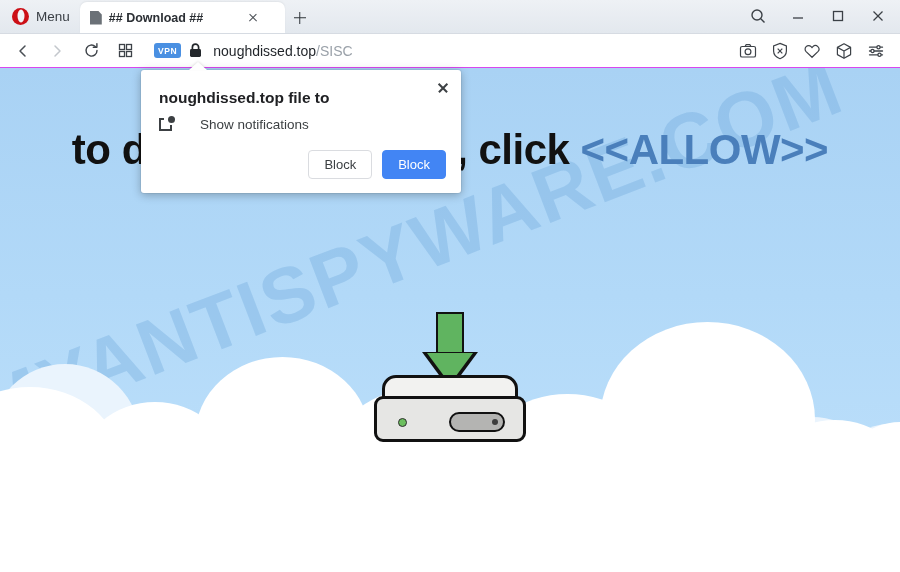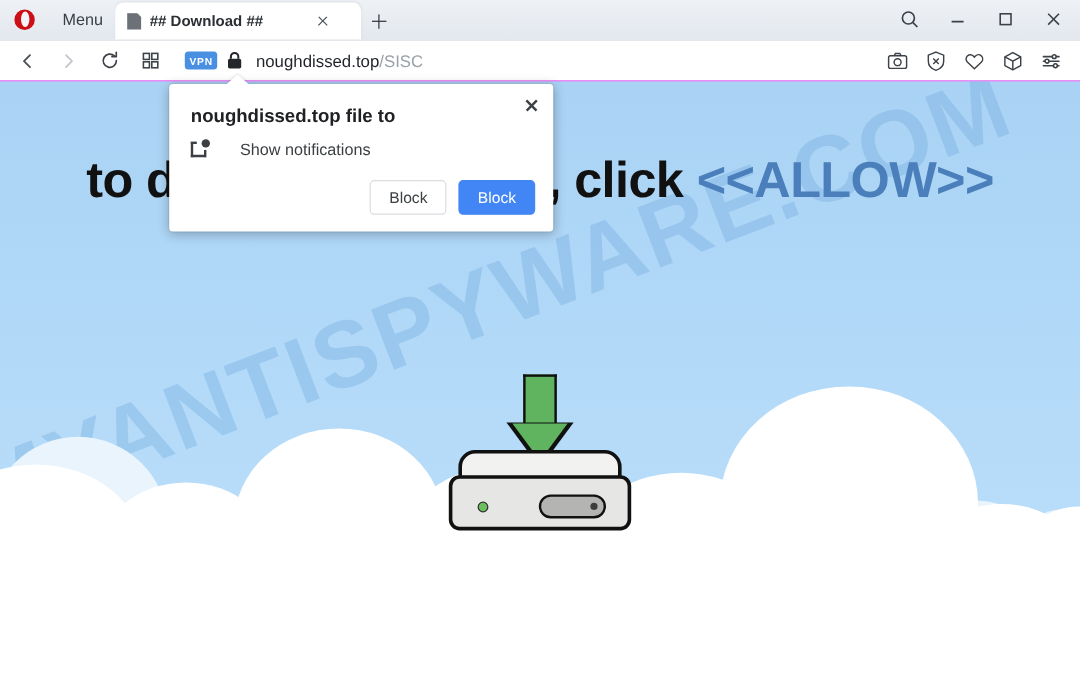--- a/index.html
+++ b/index.html
@@ -11,21 +11,21 @@
   #app { position:relative; width:900px; height:572px; overflow:hidden; }
 
   
   .tabstrip {
     position:absolute; left:0; top:0; width:900px; height:34px;
     background:linear-gradient(#eef1f5,#e3e8ee);
     border-bottom:1px solid #d6dbe2;
     display:flex; align-items:flex-end;
   }
   .menu-btn {
-    display:flex; align-items:center; gap:23px;
+    display:flex; align-items:center; gap:7px;
     height:34px; padding:0 10px 0 12px; cursor:pointer;
   }
   .opera-logo {
     width:17px; height:17px; border-radius:50%;
     background:#cc0f16; position:relative; flex:none;
   }
   .opera-logo::after {
     content:""; position:absolute; left:50%; top:50%;
     transform:translate(-50%,-50%);
     width:7px; height:13px; border-radius:50%; background:#f2f4f7;

